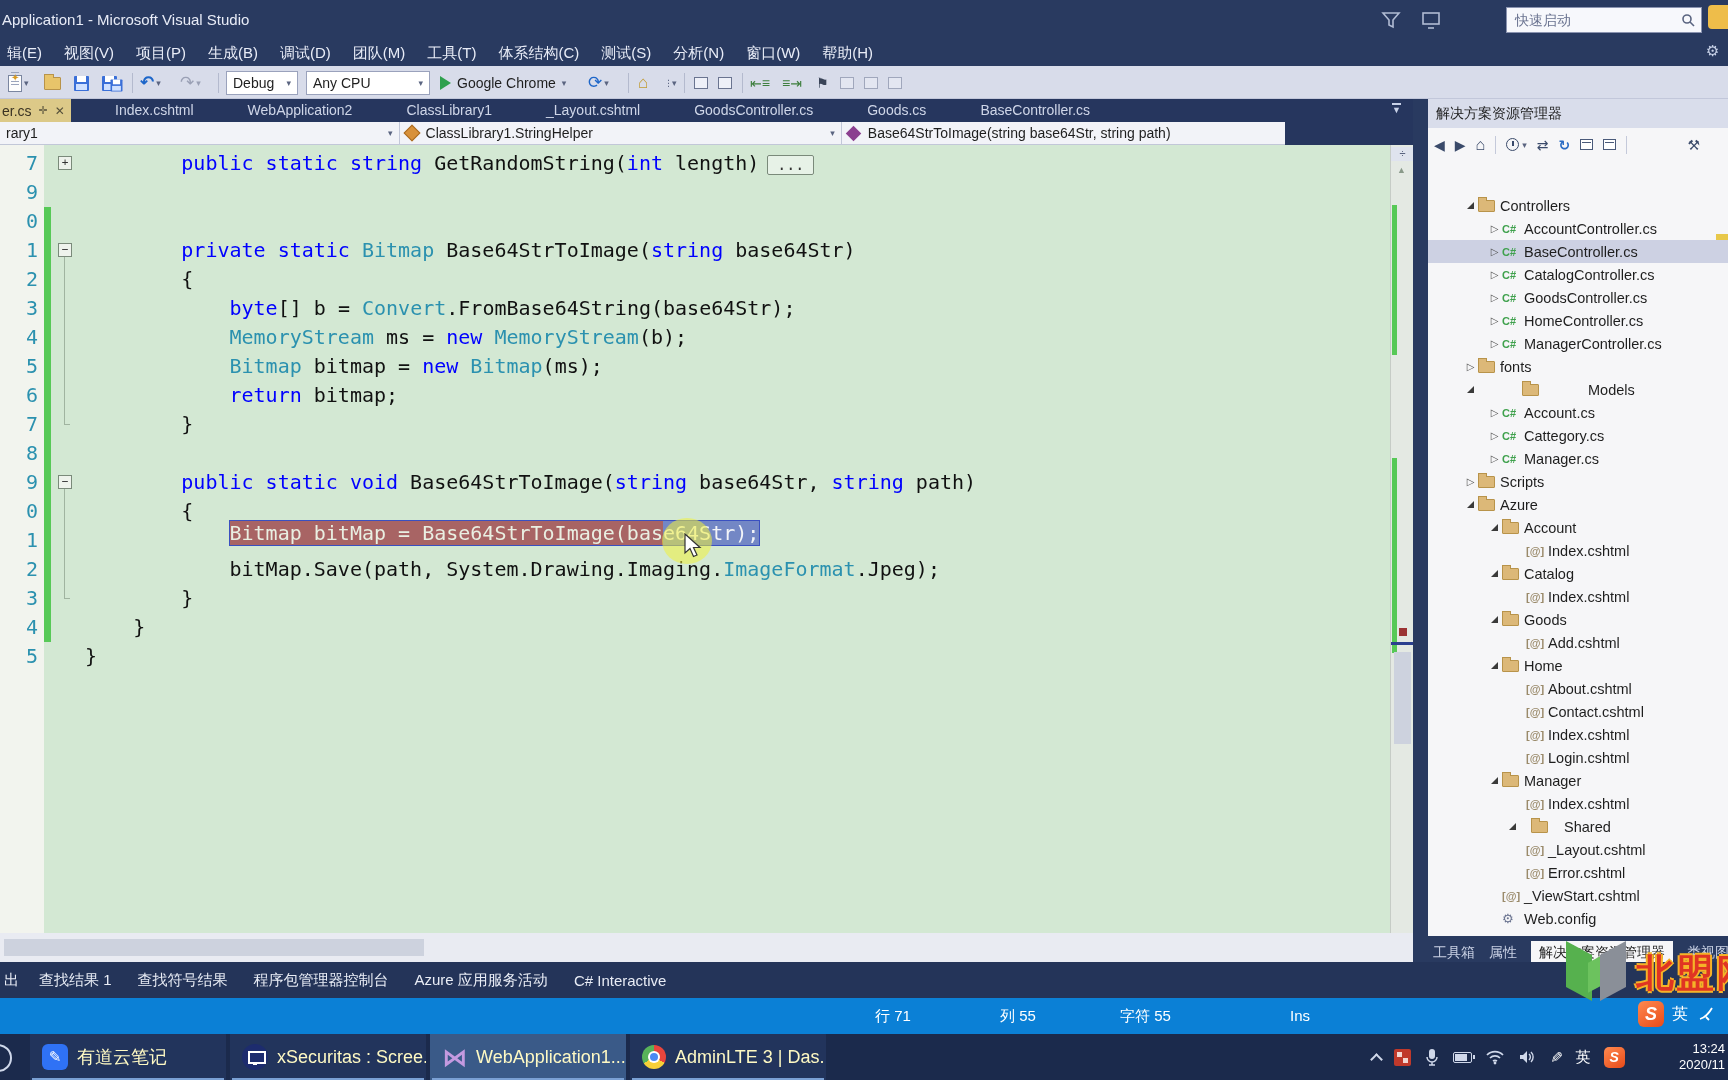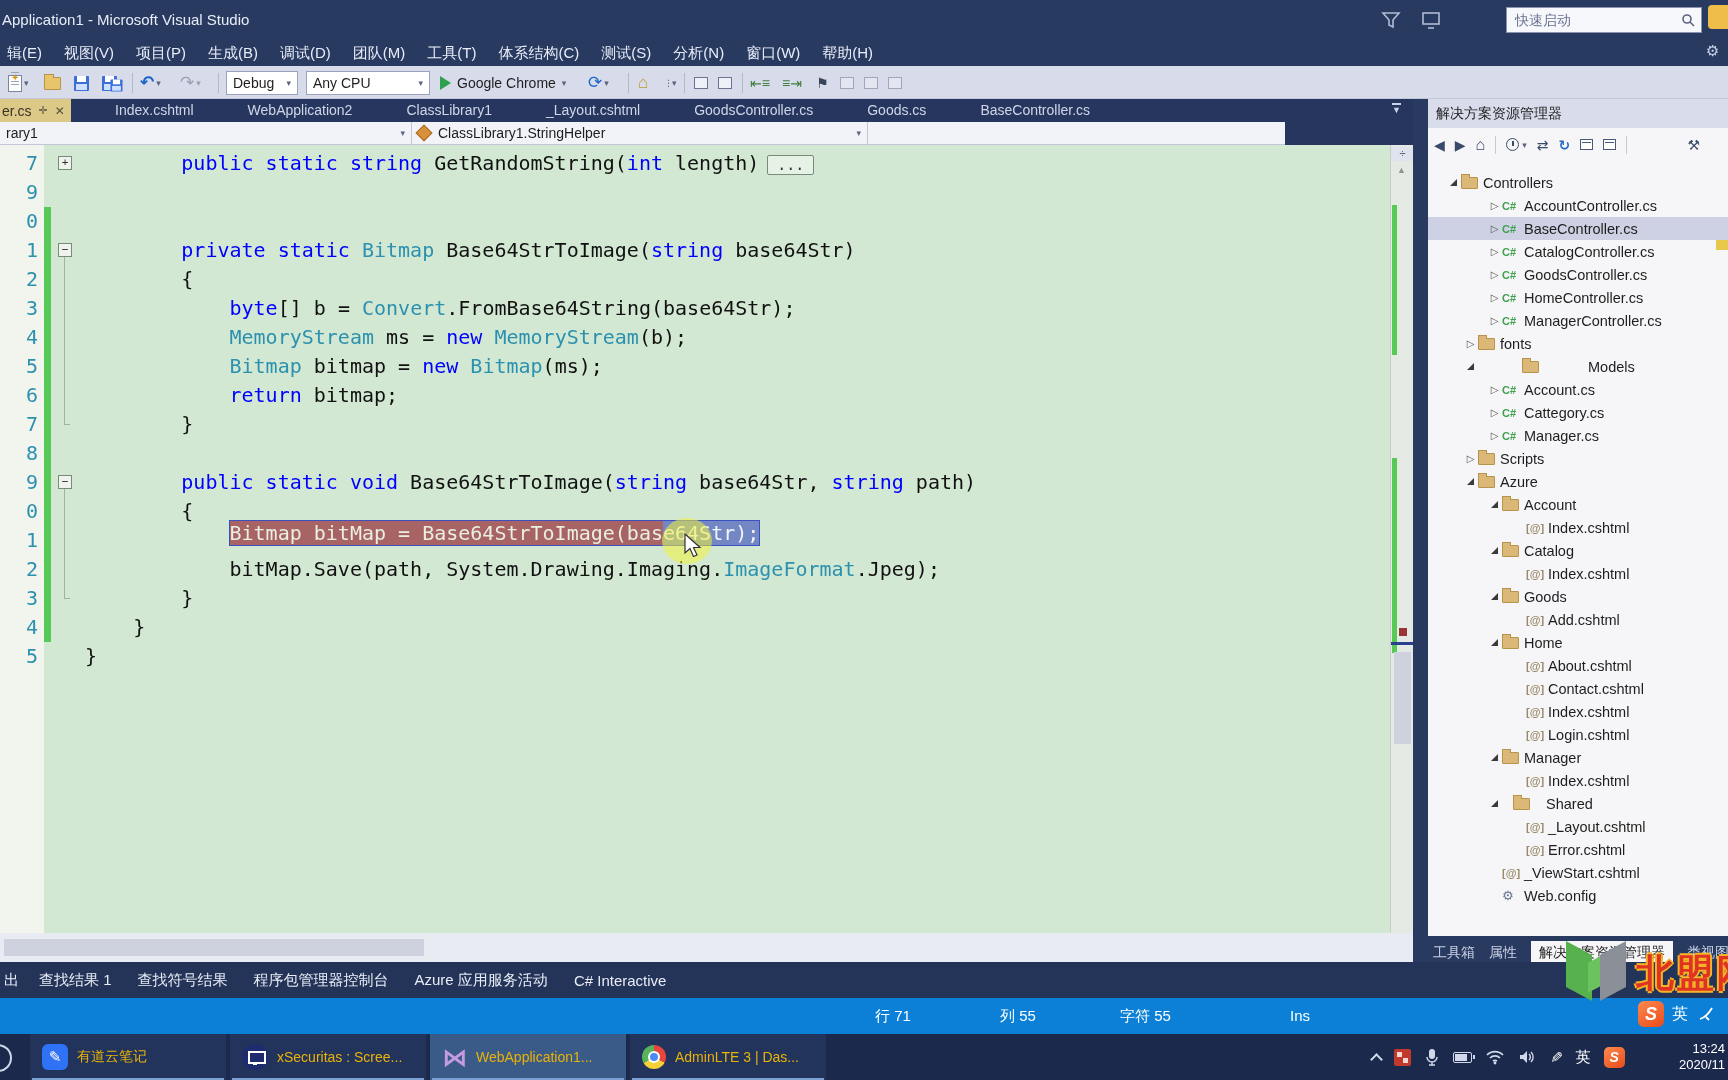--- a/index.html
+++ b/index.html
@@ -125,21 +125,21 @@
   .slogo-sm{width:21px;height:21px;border-radius:5px;font-size:14px}
   .ime-lang{color:#fff;font-size:16px}
 
   
   #taskbar{left:0;top:1034px;width:1728px;height:46px;background:#1b2a4c}
   #tb-arc{position:absolute;left:-16px;top:10px;width:28px;height:28px;border:2px solid #cfd8ea;border-radius:50%}
   #task-items{position:absolute;left:30px;top:0;display:flex;height:46px}
   .titem{width:196px;height:46px;display:flex;align-items:center;padding-left:12px;gap:9px;background:#22345c;position:relative;margin-right:4px}
   .titem.active{background:#3a5a88}
   .titem::after{content:"";position:absolute;left:2px;right:2px;bottom:0;height:2px;background:#7aa0d4}
-  .tlabel{color:#eab308;font-size:14px;white-space:nowrap;overflow:hidden;max-width:150px}
+  .tlabel{color:#fef9c3;font-size:18px;white-space:nowrap;overflow:hidden;max-width:150px}
   .app-youdao{width:26px;height:26px;border-radius:6px;background:#2f72f5;color:#fff;font-size:15px;display:flex;align-items:center;justify-content:center;flex:none}
   .app-xsec{width:26px;height:26px;border-radius:50%;background:#1d2c6e;position:relative;flex:none}
   .app-xsec::before{content:"";position:absolute;left:6px;top:7px;width:14px;height:9px;border:2px solid #fff}
   .app-xsec::after{content:"";position:absolute;left:11px;top:18px;width:4px;height:3px;background:#fff}
   .app-vs{color:#c49ae0;font-size:25px;font-weight:bold;line-height:26px;flex:none}
   .app-chrome{width:24px;height:24px;border-radius:50%;background:conic-gradient(#e8453c 0 33%,#f7d038 33% 66%,#58b35a 66% 100%);position:relative;flex:none}
   .app-chrome::before{content:"";position:absolute;left:6px;top:6px;width:12px;height:12px;background:#fff;border-radius:50%}
   .app-chrome::after{content:"";position:absolute;left:8px;top:8px;width:8px;height:8px;background:#4a8af4;border-radius:50%}
   .app-folder{width:24px;height:17px;background:#e8c46a;border-radius:2px;position:relative;flex:none}
   .app-folder::before{content:"";position:absolute;left:0;top:-4px;width:10px;height:4px;background:#e8c46a;border-radius:2px 2px 0 0}
@@ -308,20 +308,24 @@
 
   <div class="abs" id="navbar">
     <div class="navsec" style="width:412px">
       <span>rary1</span>
         <span class="dd">▾</span>
     </div>
     <div class="navsec" style="width:456px">
       <span class="navico-class"></span>
       <span>ClassLibrary1.StringHelper</span>
         <span class="dd">▾</span>
+    </div>
+    <div class="navsec" style="width:457px;border-right:none">
+      <span class="navico-method"></span>
+      <span>Base64StrToImage(string base64Str, string path)</span>
     </div>
   </div>
 
   <div class="abs" id="editor">
     <div id="gutter">
         <div class="ln" style="top: 4px;">7</div>
         <div class="ln" style="top: 33px;">9</div>
         <div class="ln" style="top: 62px;">0</div>
         <div class="ln" style="top: 91px;">1</div>
         <div class="ln" style="top: 120px;">2</div>
@@ -397,21 +401,21 @@
         </span>
       <span class="sei">⇄</span>
       <span class="sei" style="color:#2b6cc4;font-weight:bold">↻</span>
       <span class="sqico"></span>
       <span class="sqico"></span>
       <span class="sesep"></span>
       <span class="sei" style="position:absolute;right:28px">⚒</span>
       <span id="se-yellowcut"></span>
     </div>
     <div id="se-tree">
-        <div class="trow" style="padding-left: 18px;">
+        <div class="trow" style="padding-left: 35px; margin-top: 23px;">
           <span class="arr">
             <span class="tri-exp"></span>
           </span>
           <span class="ticon">
             <span class="tfolder"></span>
           </span>
           <span class="tlbl">Controllers</span>
         </div>
         <div class="trow" style="padding-left: 59px;">
           <span class="arr">
@@ -624,21 +628,21 @@
           </span>
           <span class="tlbl">Manager</span>
         </div>
         <div class="trow" style="padding-left: 83px;">
           <span class="arr"></span>
           <span class="ticon">
             <span class="trazor">[@]</span>
           </span>
           <span class="tlbl">Index.cshtml</span>
         </div>
-        <div class="trow" style="padding-left: 59px; gap: 11px;">
+        <div class="trow" style="padding-left: 77px; gap: 11px;">
           <span class="arr">
             <span class="tri-exp"></span>
           </span>
           <span class="ticon">
             <span class="tfolder"></span>
           </span>
           <span class="tlbl">Shared</span>
         </div>
         <div class="trow" style="padding-left: 83px;">
           <span class="arr"></span>

